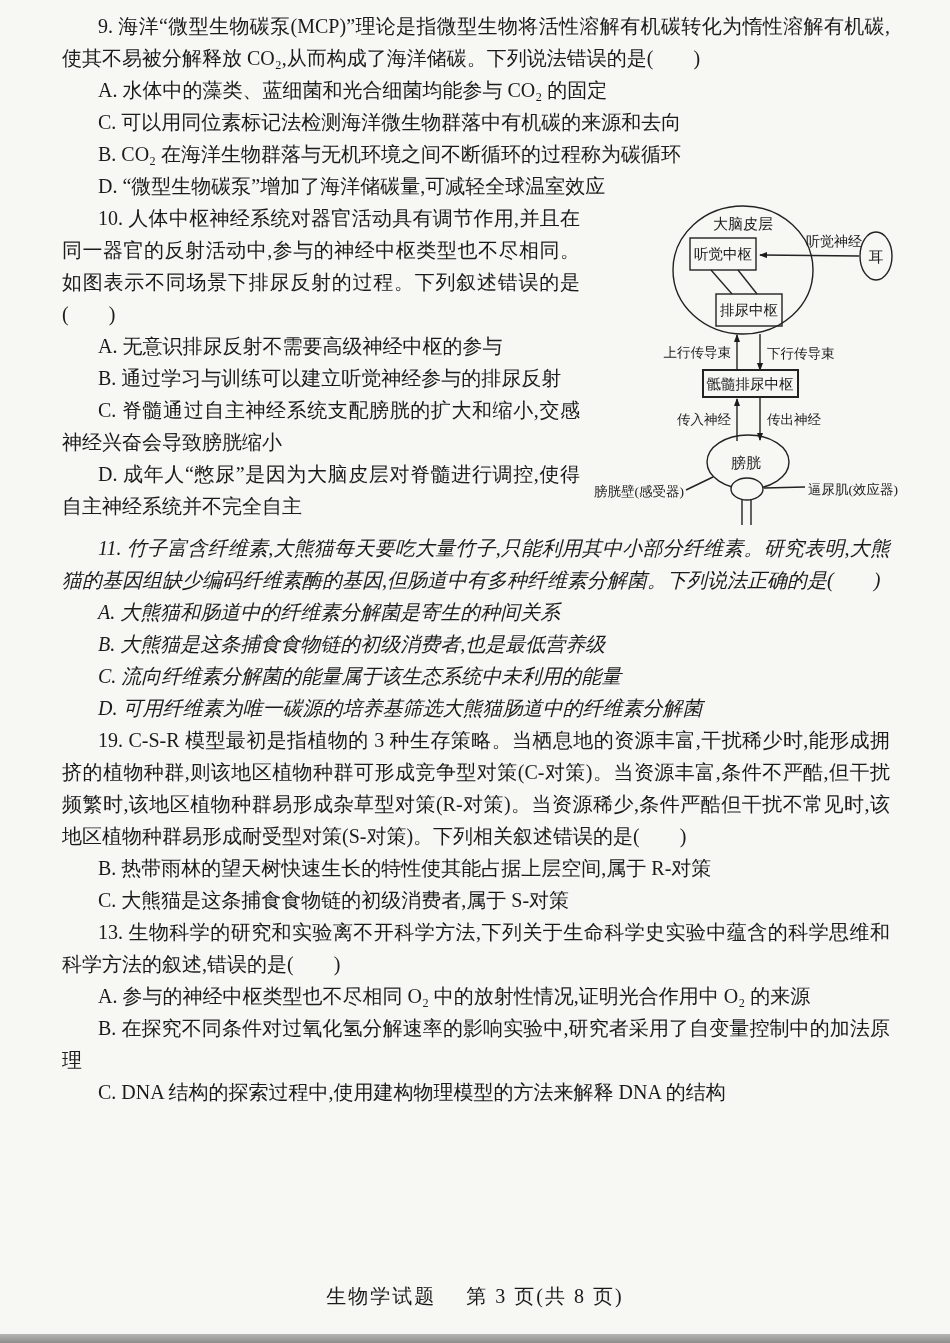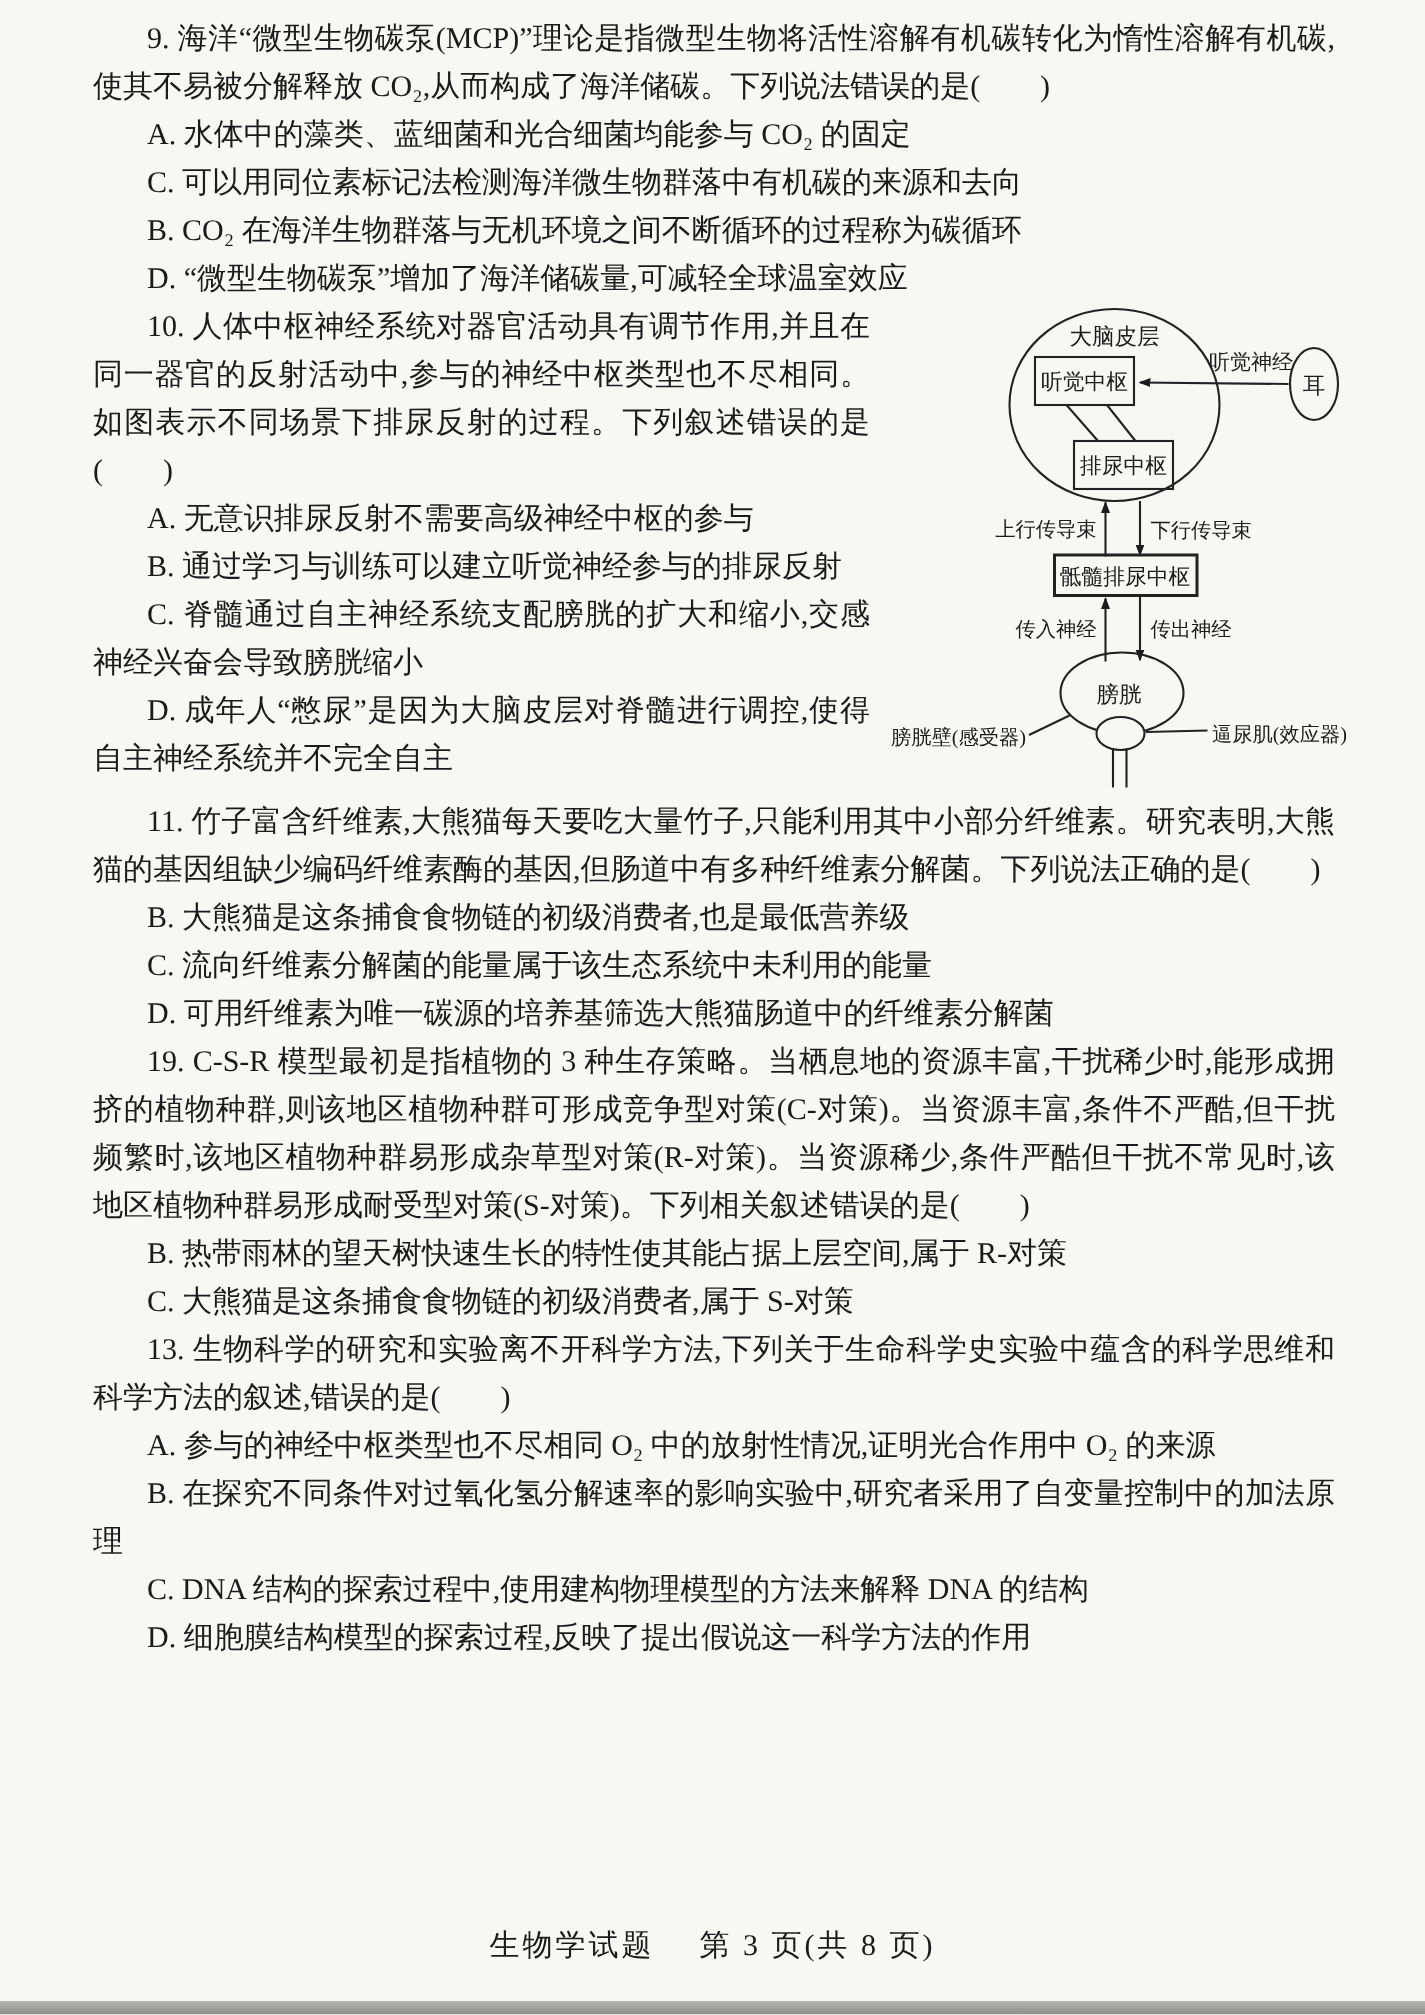--- a/index.html
+++ b/index.html
@@ -26,21 +26,21 @@
     margin: 0;
     text-indent: 1.8em;
   }
   .q10-block { overflow: visible; }
   .diagram-float {
     float: right;
     width: 358px;
     height: 332px;
     margin: -4px -58px 2px 10px;
   }
-  .clear { clear: both; }
+  .clear { clear: both; font-style: italic; }
   svg { display: block; }
   svg text {
     font-family: "Liberation Serif", "DejaVu Serif", serif;
     fill: #1b1b1b;
   }
   .footer {
     position: absolute;
     top: 1283px;
     left: 0;
     width: 100%;
@@ -131,37 +131,37 @@
       </div>
       <p>10. 人体中枢神经系统对器官活动具有调节作用,并且在同一器官的反射活动中,参与的神经中枢类型也不尽相同。如图表示不同场景下排尿反射的过程。下列叙述错误的是(　　)</p>
       <p>A. 无意识排尿反射不需要高级神经中枢的参与</p>
       <p>B. 通过学习与训练可以建立听觉神经参与的排尿反射</p>
       <p>C. 脊髓通过自主神经系统支配膀胱的扩大和缩小,交感神经兴奋会导致膀胱缩小</p>
       <p>D. 成年人“憋尿”是因为大脑皮层对脊髓进行调控,使得自主神经系统并不完全自主</p>
     </div>
 
     <div class="clear">
       <p>11. 竹子富含纤维素,大熊猫每天要吃大量竹子,只能利用其中小部分纤维素。研究表明,大熊猫的基因组缺少编码纤维素酶的基因,但肠道中有多种纤维素分解菌。下列说法正确的是(　　)</p>
+      <p>A. 大熊猫和肠道中的纤维素分解菌是寄生的种间关系</p>
       <p>B. 大熊猫是这条捕食食物链的初级消费者,也是最低营养级</p>
       <p>C. 流向纤维素分解菌的能量属于该生态系统中未利用的能量</p>
       <p>D. 可用纤维素为唯一碳源的培养基筛选大熊猫肠道中的纤维素分解菌</p>
     </div>
 
     <div>
       <p>19. C-S-R 模型最初是指植物的 3 种生存策略。当栖息地的资源丰富,干扰稀少时,能形成拥挤的植物种群,则该地区植物种群可形成竞争型对策(C-对策)。当资源丰富,条件不严酷,但干扰频繁时,该地区植物种群易形成杂草型对策(R-对策)。当资源稀少,条件严酷但干扰不常见时,该地区植物种群易形成耐受型对策(S-对策)。下列相关叙述错误的是(　　)</p>
       <p>B. 热带雨林的望天树快速生长的特性使其能占据上层空间,属于 R-对策</p>
       <p>C. 大熊猫是这条捕食食物链的初级消费者,属于 S-对策</p>
     </div>
 
     <div>
       <p>13. 生物科学的研究和实验离不开科学方法,下列关于生命科学史实验中蕴含的科学思维和科学方法的叙述,错误的是(　　)</p>
       <p>A. 参与的神经中枢类型也不尽相同 O₂ 中的放射性情况,证明光合作用中 O₂ 的来源</p>
       <p>B. 在探究不同条件对过氧化氢分解速率的影响实验中,研究者采用了自变量控制中的加法原理</p>
       <p>C. DNA 结构的探索过程中,使用建构物理模型的方法来解释 DNA 的结构</p>
-      <p>D. 细胞膜结构模型的探索过程,反映了提出假说这一科学方法的作用</p>
     </div>
 
   </div>
 
   <div class="footer">
     <span>生物学试题</span><span class="gap"></span><span>第 3 页(共 8 页)</span>
   </div>
 
   <div class="scan-bar"></div>
 </div>

